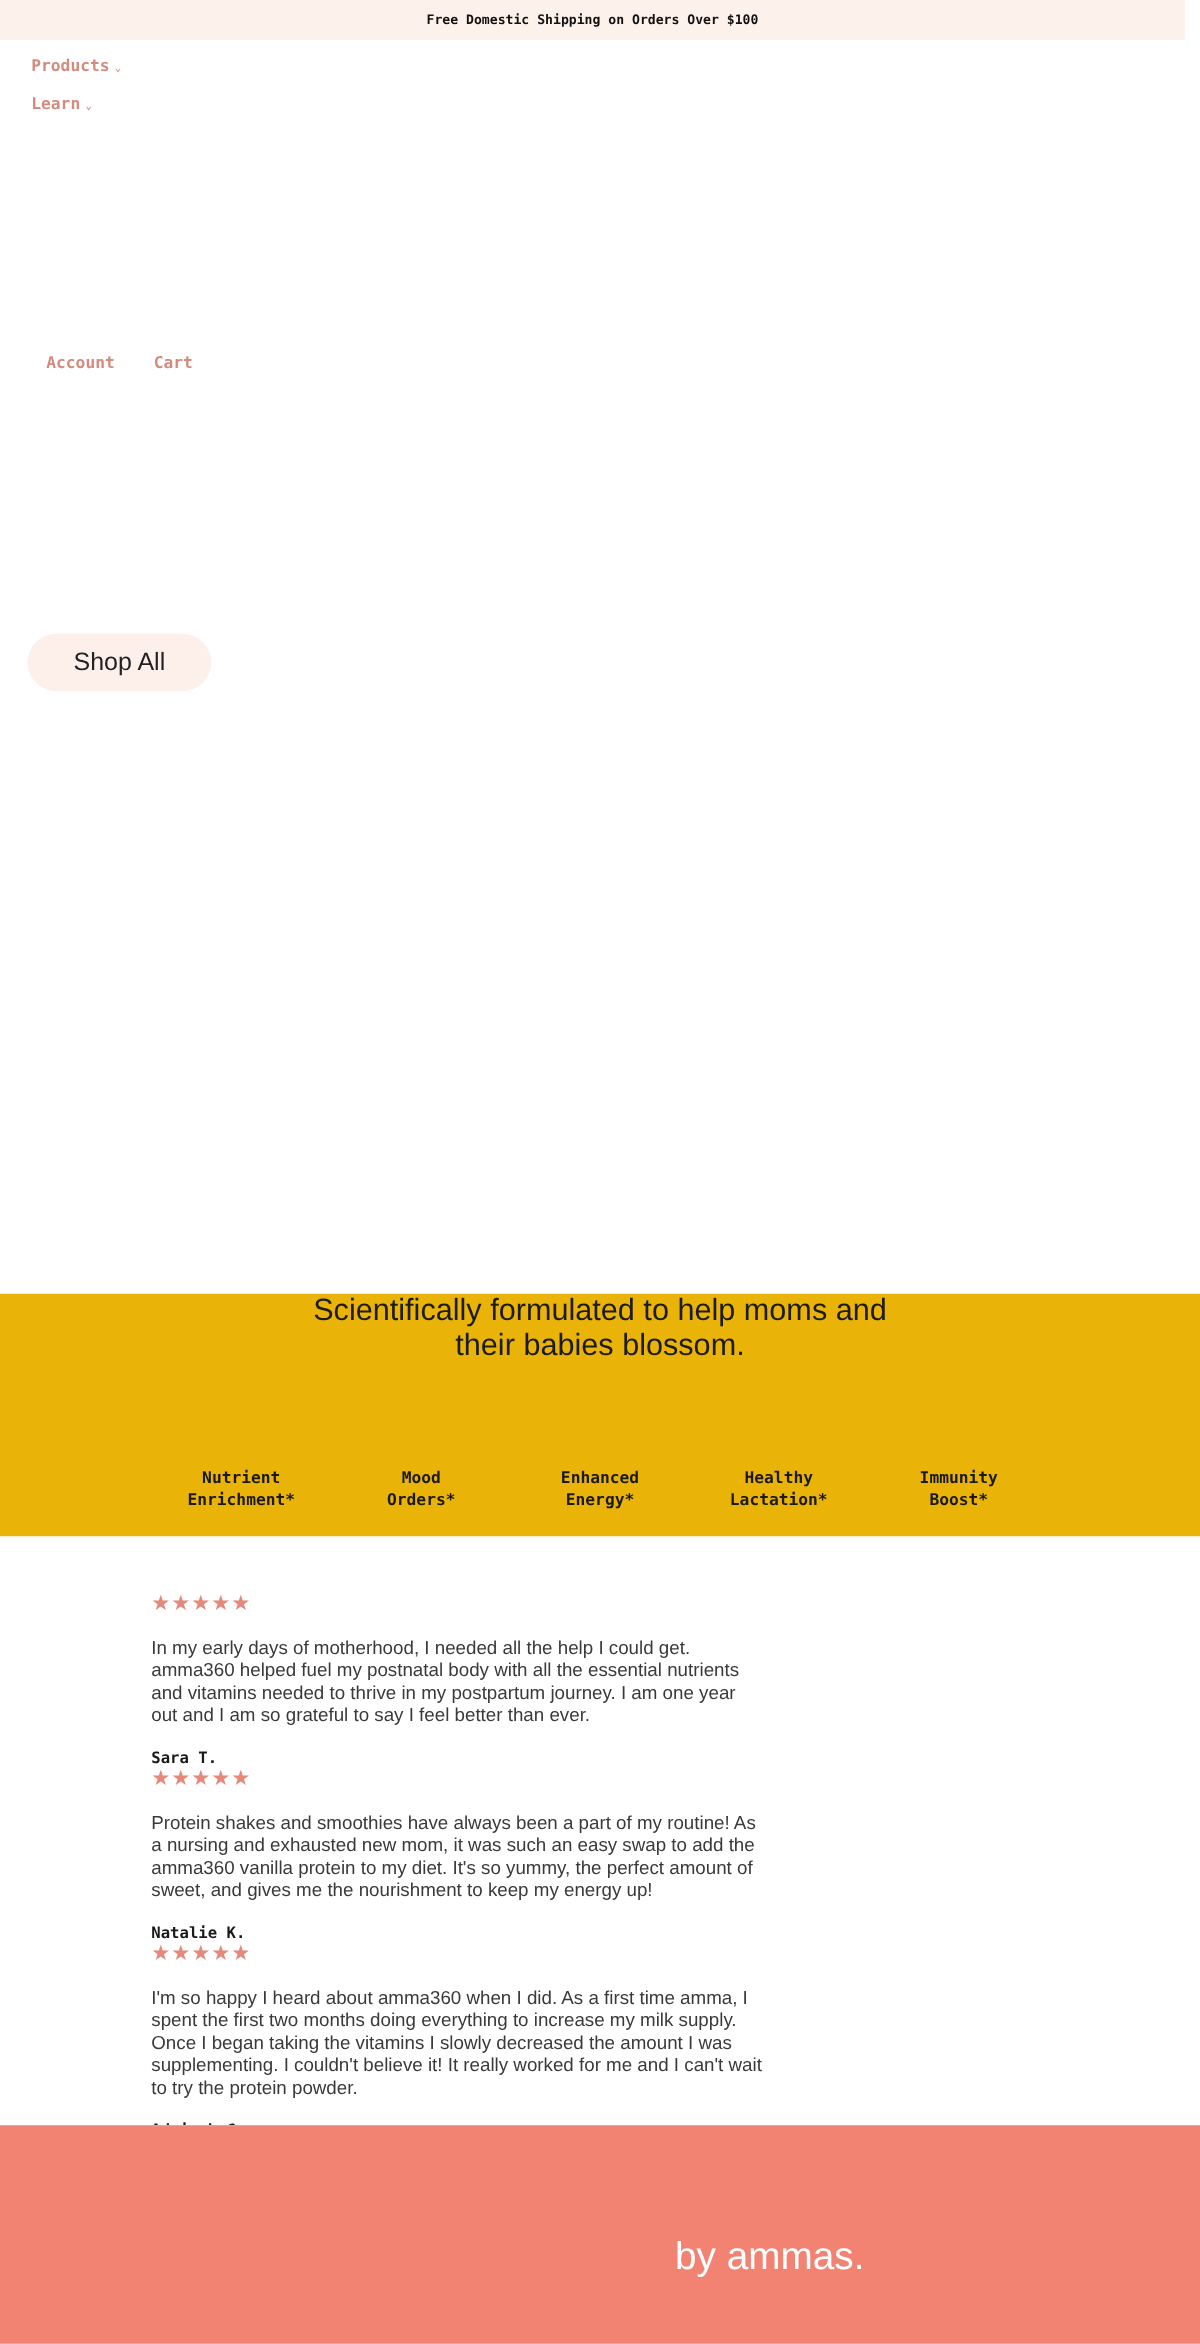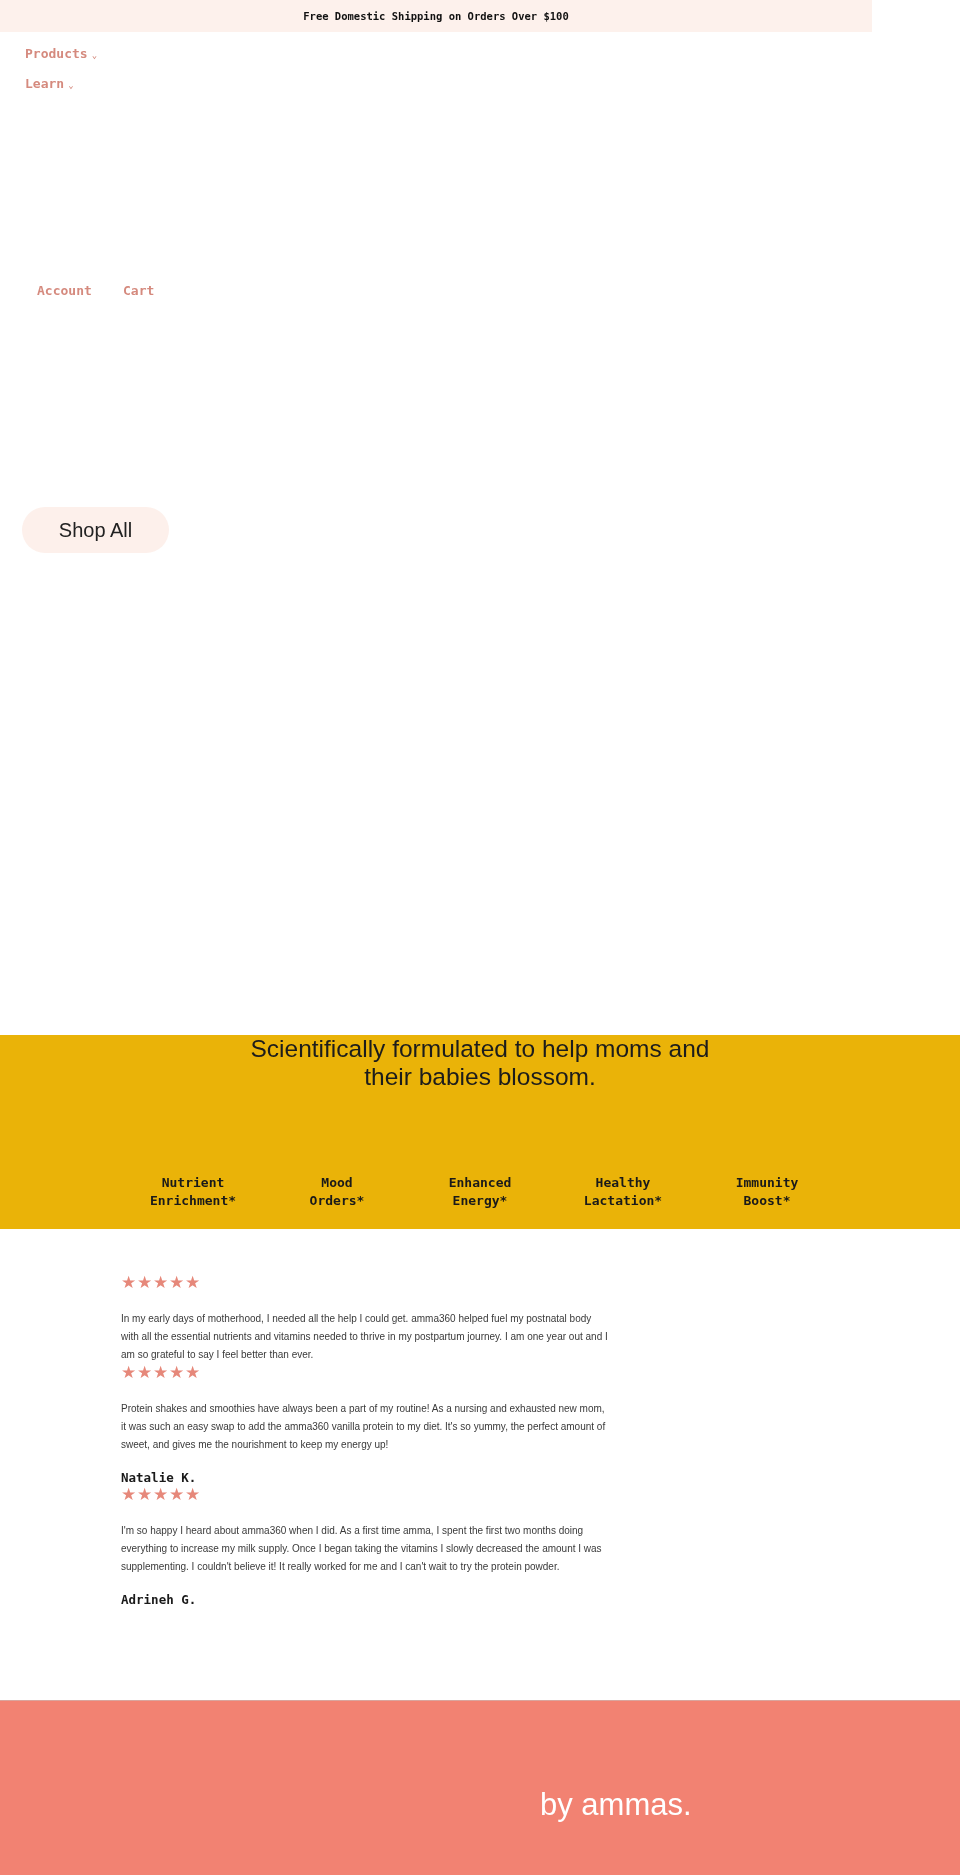--- a/index.html
+++ b/index.html
@@ -1,20 +1,20 @@
 <!DOCTYPE html>
 <html><head>
 <meta charset="utf-8">
 <style>
   * { box-sizing: border-box; margin: 0; padding: 0; }
   html, body { width: 960px; background: #ffffff; }
   body { position: relative; height: 1875px; overflow: hidden; font-family: "Liberation Sans", sans-serif; color: #1f1f1f; }
 
   .announcement {
-    position: absolute; left: 0; top: 0; width: 872px; height: 32px;
+    position: absolute; left: 0; top: 0; width: 948px; height: 32px;
     background: #fdf1ec;
     display: flex; align-items: center; justify-content: center;
     font-family: "DejaVu Sans Mono", monospace; font-size: 10.5px; font-weight: bold; color: #111;
   }
 
   .nav-link {
     position: absolute;
     font-family: "DejaVu Sans Mono", monospace; font-size: 13px; font-weight: bold;
     color: #d58a7e; text-decoration: none; cursor: pointer;
     display: flex; align-items: center; gap: 4px;
@@ -52,21 +52,21 @@
 
   .testimonials {
     position: absolute; left: 121px; top: 1270px; width: 490px;
   }
   .testimonials h2 {
     font-weight: normal; font-size: 25px; line-height: 28px; color: #1b1b1b;
   }
   .stars { color: #e6887a; font-size: 17px; letter-spacing: 0px; line-height: 18px; height: 18px; }
   .stars span { display: inline-block; width: 16px; }
   .t-quote {
-    font-size: 10px; line-height: 18px; color: #3a3a3a; margin-top: 0;
+    font-size: 15px; line-height: 18px; color: #3a3a3a; margin-top: 0;
   }
   .t-author {
     font-family: "DejaVu Sans Mono", monospace; font-size: 12.5px; font-weight: bold; color: #1a1a1a;
     line-height: 16px;
   }
 
   .footer-band {
     position: absolute; left: 0; top: 1700px; width: 960px; height: 175px;
     background: #f28272; border-top: 1px solid #d9a59d;
   }
@@ -124,20 +124,21 @@
     </div>
   </div>
 </section>
 
 <section class="testimonials">
 
   <div class="stars" style="margin-top:4px">
     <span>★</span><span>★</span><span>★</span><span>★</span><span>★</span>
   </div>
   <p class="t-quote" style="margin-top:18px">In my early days of motherhood, I needed all the help I could get. amma360 helped fuel my postnatal body with all the essential nutrients and vitamins needed to thrive in my postpartum journey. I am one year out and I am so grateful to say I feel better than ever.</p>
+  <div class="t-author" style="margin-top:16px">Sara T.</div>
 
   <div class="stars">
     <span>★</span><span>★</span><span>★</span><span>★</span><span>★</span>
   </div>
   <p class="t-quote" style="margin-top:18px">Protein shakes and smoothies have always been a part of my routine! As a nursing and exhausted new mom, it was such an easy swap to add the amma360 vanilla protein to my diet. It's so yummy, the perfect amount of sweet, and gives me the nourishment to keep my energy up!</p>
   <div class="t-author" style="margin-top:16px">Natalie K.</div>
 
   <div class="stars">
     <span>★</span><span>★</span><span>★</span><span>★</span><span>★</span>
   </div>

